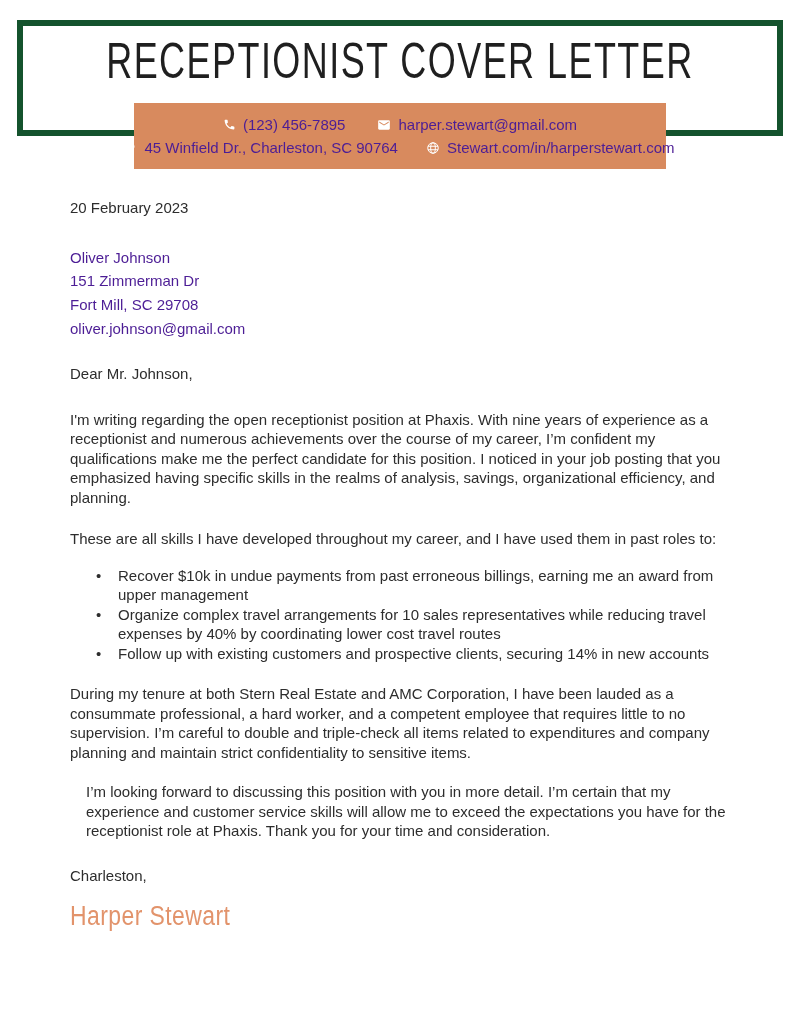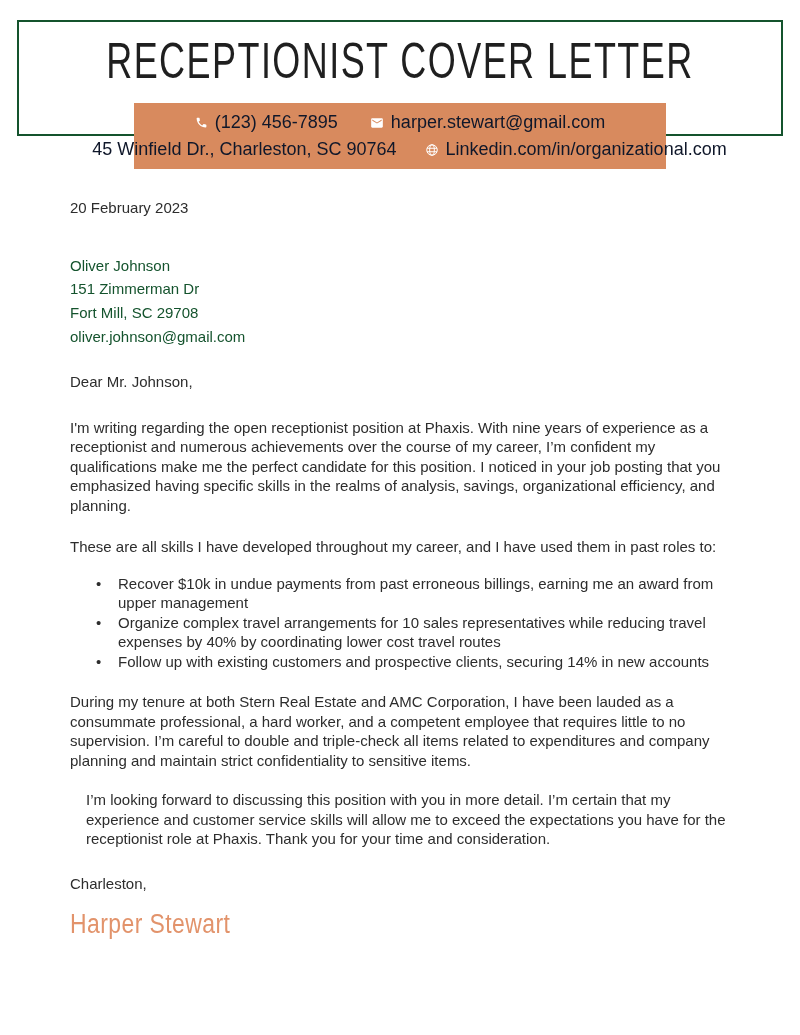--- a/index.html
+++ b/index.html
@@ -10,21 +10,21 @@
     position: relative;
   }
 
   
   .header { position: relative; height: 169px; }
 
   .title-box {
     position: absolute;
     left: 17px; top: 20px;
     width: 766px; height: 116px;
-    border: 2px solid #14532d;
+    border: 6px solid #14532d;
     background: #ffffff;
     display: flex;
     align-items: center;
     justify-content: center;
     padding-bottom: 34px;
   }
   .title-box h1 {
     font-size: 50px;
     font-weight: 500;
     letter-spacing: 2px;
@@ -32,43 +32,43 @@
     transform: scaleX(0.72);
     transform-origin: center;
     color: #1f1f1f;
   }
 
   .banner {
     position: absolute;
     left: 134px; top: 103px;
     width: 532px; height: 66px;
     background: #d88a5e;
-    color: #0f172a;
+    color: #4c1d95;
     display: flex;
     flex-direction: column;
     align-items: center;
     justify-content: center;
     gap: 6px;
-    font-size: 18px;
+    font-size: 15px;
     z-index: 2;
   }
   .banner-row { display: flex; align-items: center; gap: 32px; }
   .banner-row.second { gap: 28px; }
   .contact-item { display: flex; align-items: center; gap: 7px; white-space: nowrap; }
   .icon { display: inline-flex; align-items: center; justify-content: center; }
   .icon svg { display: block; }
 
   
   .letter {
     margin: 29px 70px 0 70px;
     font-size: 15px;
     line-height: 19.5px;
   }
   .date { margin: 0; }
-  .recipient { margin-top: 36px; color: #14532d; line-height: 23.7px; }
+  .recipient { margin-top: 28px; color: #4c1d95; line-height: 23.7px; }
   .salutation { margin-top: 24px; }
   .para-1 { margin-top: 26px; }
   .para-2 { margin-top: 22px; }
   .bullet-list { margin: 17px 0 0 0; padding-left: 48px; list-style: none; }
   .bullet-list li { position: relative; }
   .bullet-list li::before {
     content: "\2022";
     position: absolute;
     left: -22px;
     top: 0;
@@ -124,21 +124,21 @@
         <span>45 Winfield Dr., Charleston, SC 90764</span>
       </span>
       <span class="contact-item">
         <span class="icon">
           <svg width="14" height="14" viewBox="0 0 24 24" fill="none" stroke="#ffffff" stroke-width="1.7">
               <circle cx="12" cy="12" r="9"></circle>
               <ellipse cx="12" cy="12" rx="4" ry="9"></ellipse>
               <path d="M3.6 9h16.8M3.6 15h16.8"></path>
             </svg>
         </span>
-        <span>Linkedin.com/in/organizational.com</span>
+        <span>Stewart.com/in/harperstewart.com</span>
       </span>
     </div>
   </div>
 </div>
 
 <div class="letter">
   <p class="date">20 February 2023</p>
 
   <div class="recipient">
     <div>Oliver Johnson</div>

